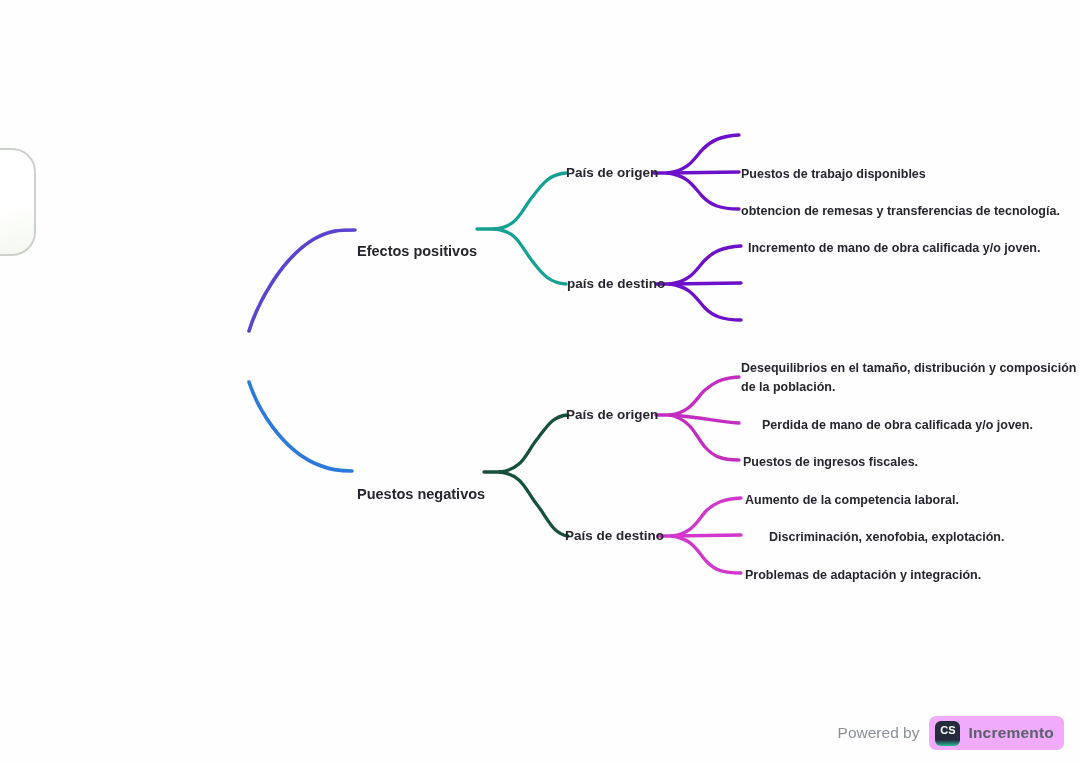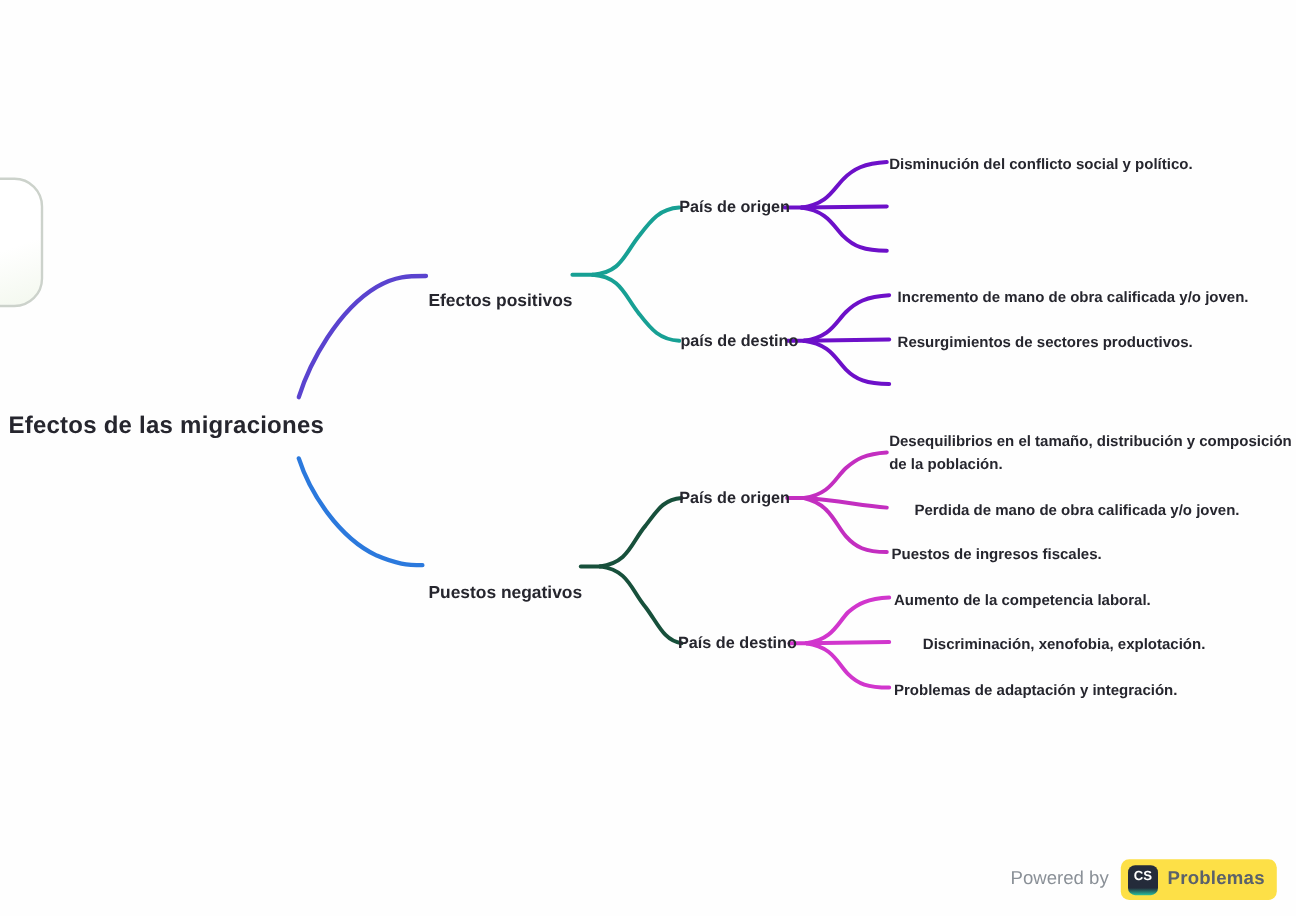--- a/index.html
+++ b/index.html
@@ -24,21 +24,21 @@
     border:2px solid #ccd2cb;border-radius:24px;
     background:linear-gradient(160deg,#ffffff 55%,#f3f8ee 100%);
   }
   .footer{
     position:absolute;right:16px;top:716px;height:34px;
     display:flex;align-items:center;gap:10px;
   }
   .powered-by{font-size:15.5px;color:#8a9097;font-weight:400;}
   .cs-badge{
     display:flex;align-items:center;gap:8px;
-    background:#fde047;border-radius:7px;padding:4px 10px 4px 6px;height:26px;
+    background:#f0abfc;border-radius:7px;padding:4px 10px 4px 6px;height:26px;
     cursor:pointer;
   }
   .cs-logo{
     width:25px;height:25px;border-radius:6px;
     background:linear-gradient(180deg,#242b3a 0%,#242b3a 76%,#2bbf9c 100%);
     color:#ffffff;font-size:11px;font-weight:800;
     display:flex;align-items:flex-start;justify-content:center;
     padding-top:0;line-height:19px;
   }
   .cs-brand{font-size:15.5px;font-weight:600;color:#5a616b;letter-spacing:.2px;}
@@ -91,45 +91,44 @@
     <g stroke-width="3.3" stroke-linecap="round" stroke="#d136cd">
       <path d="M658 536 L674 536"></path>
       <path d="M672 536 C694 533 698 519 707 510 C715 503 723 499 741 498"></path>
       <path d="M672 536 L741 535"></path>
       <path d="M672 536 C694 539 698 553 707 562 C715 570 723 573 741 573"></path>
     </g>
   </svg>
 
   <div class="scan-artifact"></div>
 
-  <div class="lbl root-title" style="left:7px;top:344px;">Efectos de las migraciones</div>
 
   <div class="lbl branch-lbl" style="left:357px;top:220px;">Efectos positivos</div>
   <div class="lbl branch-lbl" style="left:357px;top:463px;">Puestos negativos</div>
 
   <div class="lbl node-lbl" style="left:566px;top:165px;">País de origen</div>
   <div class="lbl node-lbl" style="left:567px;top:276px;">país de destino</div>
 
-  <div class="lbl leaf" style="left:741px;top:128px;">Disminución del conflicto social y político.</div>
+  <div class="lbl leaf" style="left:741px;top:165px;">Puestos de trabajo disponibles</div>
+  <div class="lbl leaf" style="left:741px;top:202px;">obtencion de remesas y transferencias de tecnología.</div>
 
   <div class="lbl leaf" style="left:748px;top:239px;">Incremento de mano de obra calificada y/o joven.</div>
-  <div class="lbl leaf" style="left:748px;top:276px;">Resurgimientos de sectores productivos.</div>
 
   <div class="lbl node-lbl" style="left:566px;top:407px;">País de origen</div>
   <div class="lbl node-lbl" style="left:565px;top:528px;">País de destino</div>
 
   <div class="lbl leaf wrap" style="left:741px;top:359px;">Desequilibrios en el tamaño, distribución y composición de la población.</div>
   <div class="lbl leaf" style="left:743px;top:416px;padding-left:19px;">Perdida de mano de obra calificada y/o joven.</div>
   <div class="lbl leaf" style="left:743px;top:453px;">Puestos de ingresos fiscales.</div>
 
   <div class="lbl leaf" style="left:745px;top:491px;">Aumento de la competencia laboral.</div>
   <div class="lbl leaf" style="left:745px;top:528px;margin-left:24px;">Discriminación, xenofobia, explotación.</div>
   <div class="lbl leaf" style="left:745px;top:566px;">Problemas de adaptación y integración.</div>
 
   <div class="footer">
     <span class="powered-by">Powered by</span>
     <span class="cs-badge">
       <span class="cs-logo">CS</span>
-      <span class="cs-brand">Problemas</span>
+      <span class="cs-brand">Incremento</span>
     </span>
   </div>
 
 </div>
 
 </body></html>

